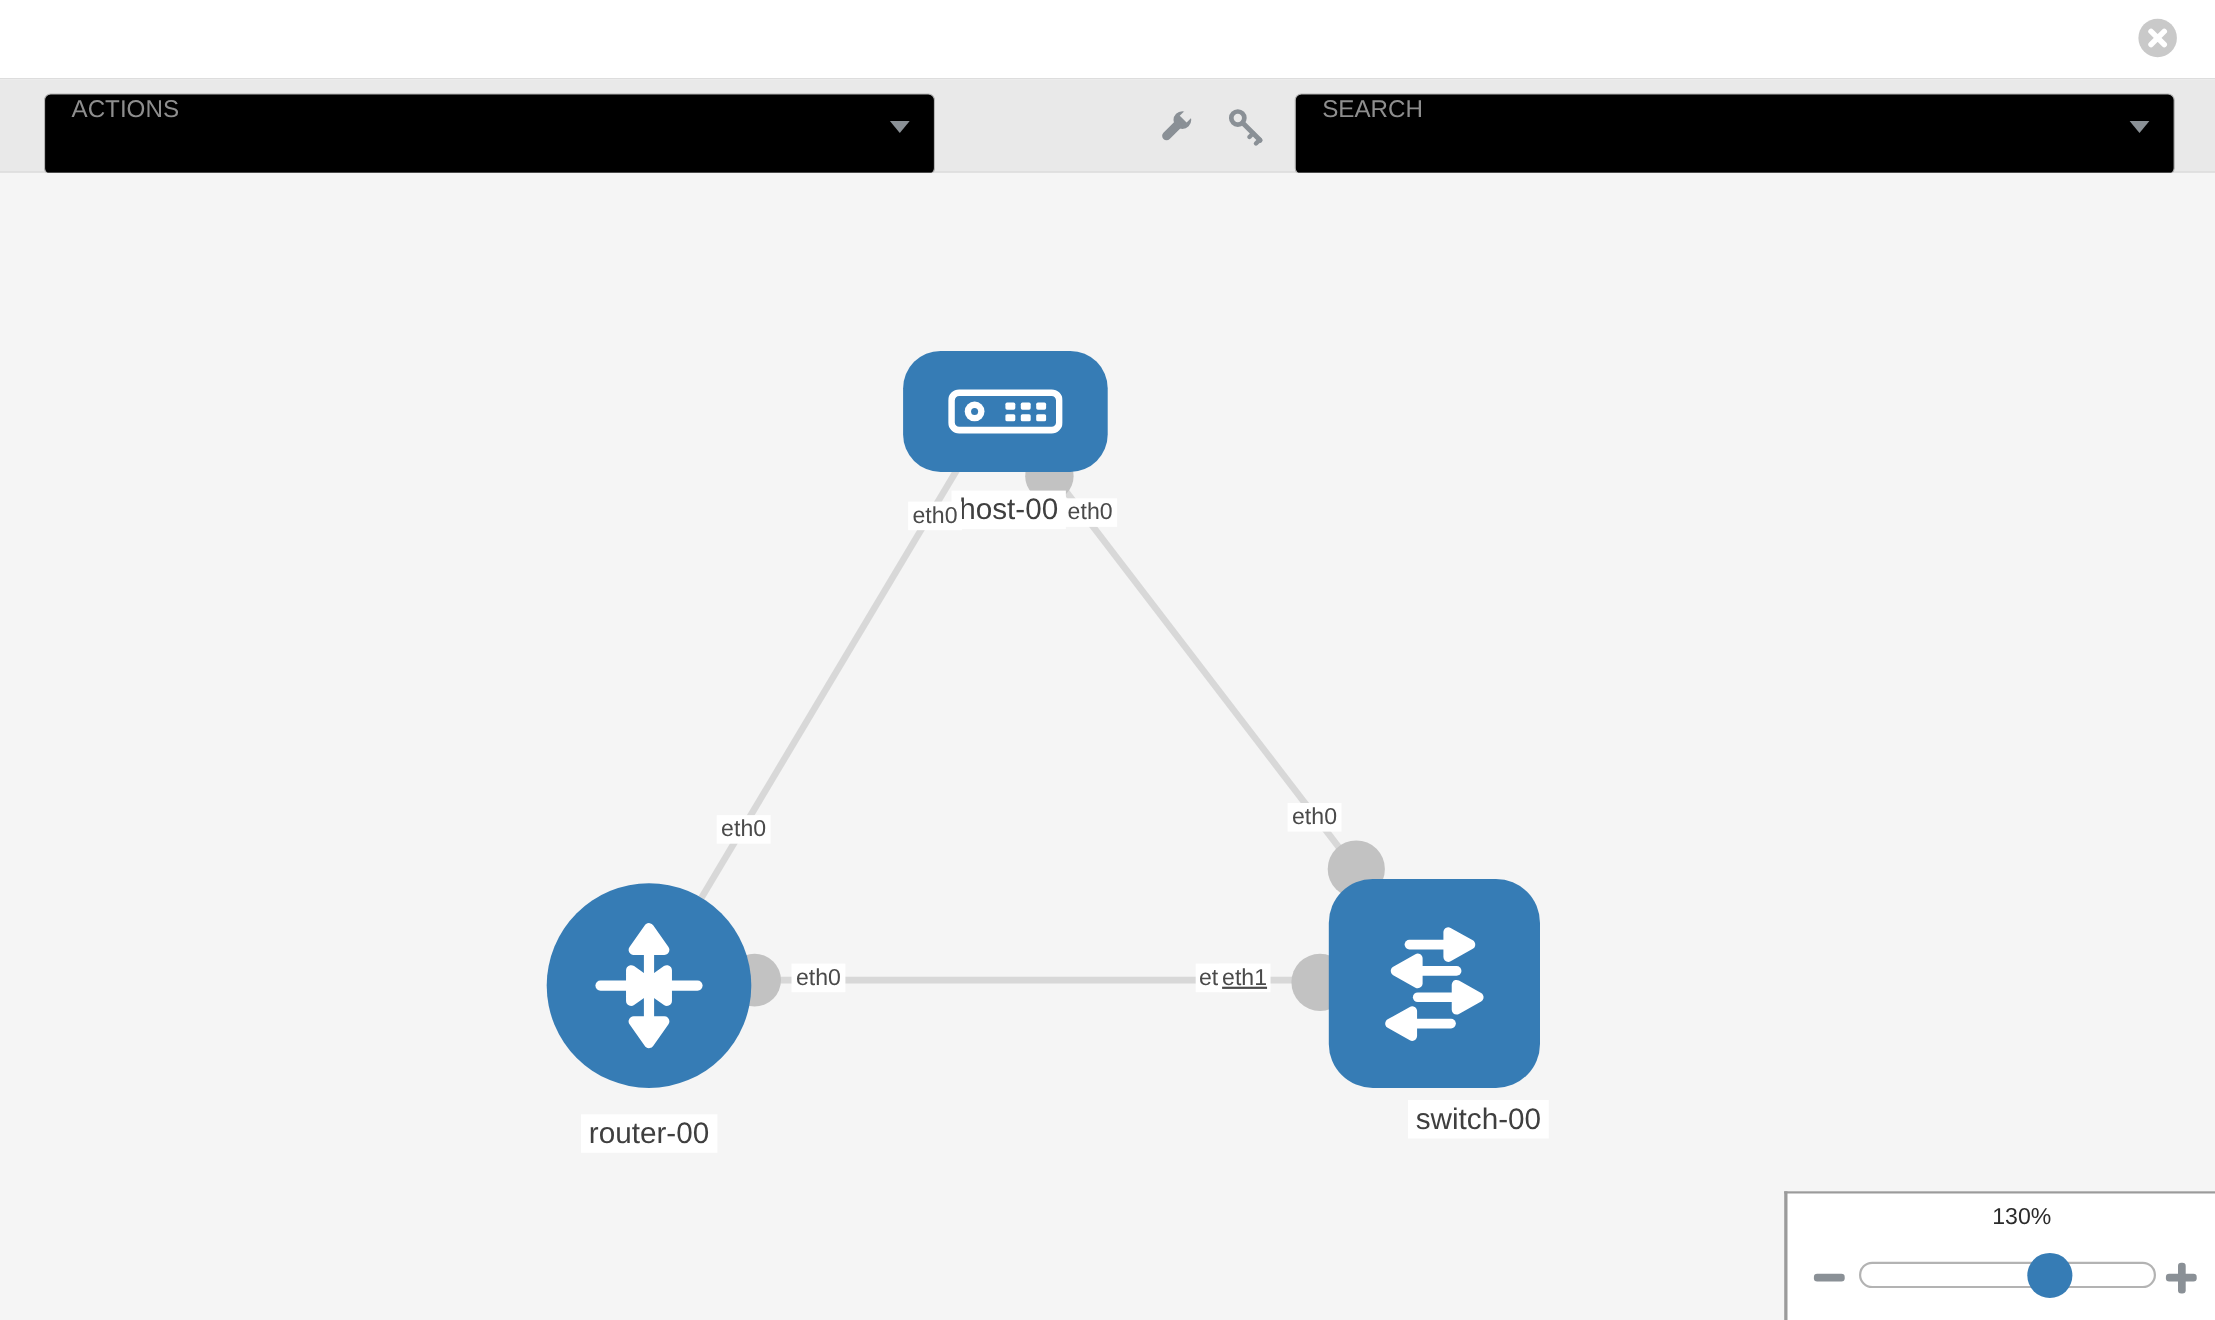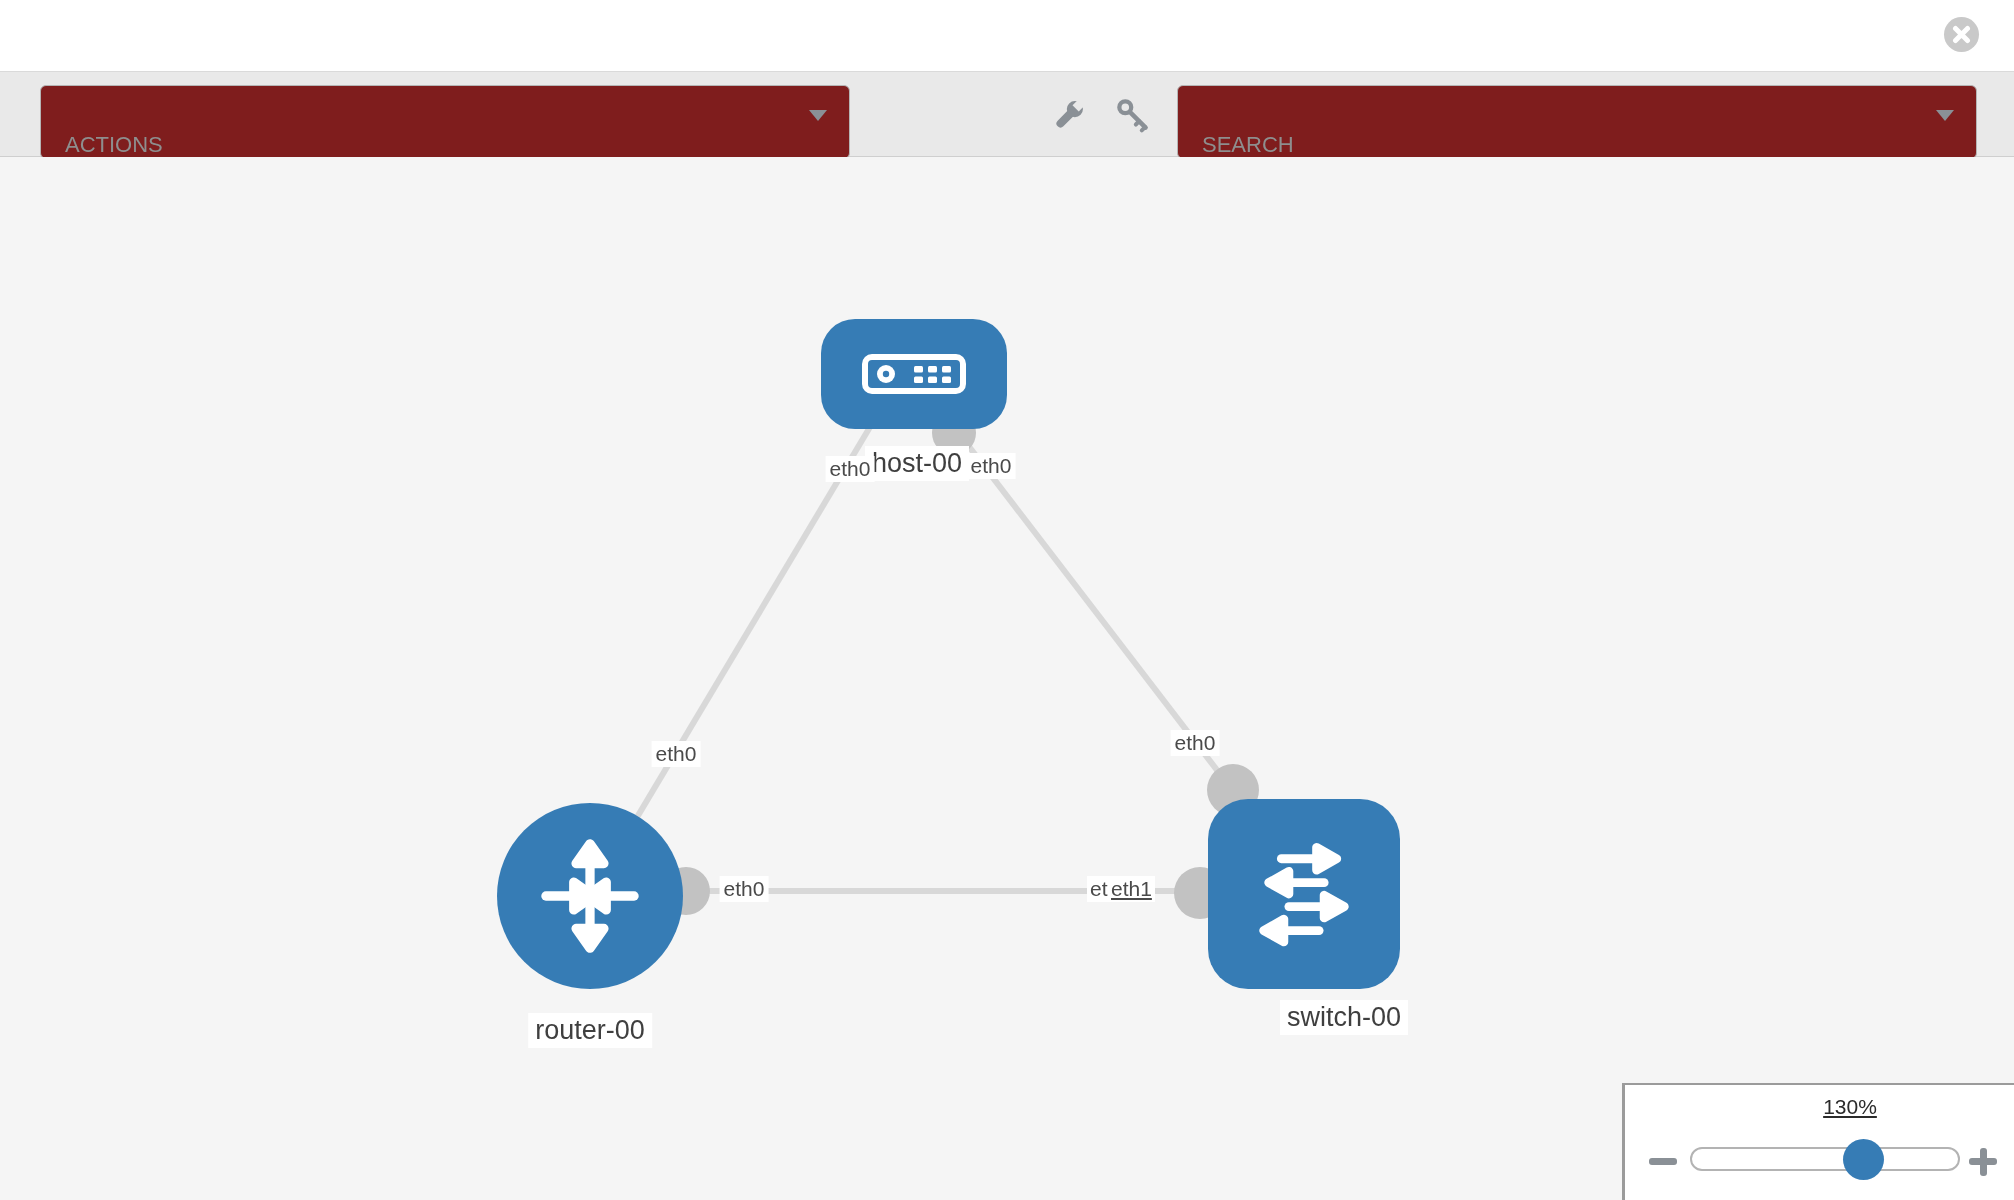--- a/index.html
+++ b/index.html
@@ -18,22 +18,22 @@
   }
   .close-btn{
     position:absolute;left:1944px;top:17px;width:35px;height:35px;border-radius:50%;
     background:#c9c9c9;display:flex;align-items:center;justify-content:center;cursor:pointer;
   }
   
   .tbar{
     position:relative;height:84px;background:#e9e9e9;border-bottom:1px solid #cfcfcf;
   }
   .select{
-    position:absolute;top:13px;height:74px;background:#7f1d1d;border:1px solid #b5b5b5;
-    border-radius:6px;display:flex;align-items:flex-end;padding:0 24px;box-sizing:border-box;
+    position:absolute;top:13px;height:74px;background:#000000;border:1px solid #b5b5b5;
+    border-radius:6px;display:flex;align-items:flex-start;padding:0 24px;box-sizing:border-box;
     color:#8e8e8e;font-size:22px;cursor:pointer;
   }
   .select-actions{left:40px;width:810px;}
   .select-search{left:1177px;width:800px;}
   .caret{
     position:absolute;right:22px;top:24px;width:0;height:0;
     border-left:9px solid transparent;border-right:9px solid transparent;
     border-top:11px solid #8a9096;
   }
   .tool-btn{position:absolute;top:96px;width:38px;height:38px;cursor:pointer;background:none;border:none;padding:0;}
@@ -72,22 +72,22 @@
     position:absolute;top:0;background:#fff;color:#4a4a4a;font-size:21px;padding:1px 3px;white-space:nowrap;
   }
   .iface-under{left:0;z-index:1;}
   .iface-over{left:21px;z-index:2;text-decoration:underline;}
   
   .zoom-panel{
     position:absolute;left:1622px;top:926px;width:392px;height:118px;background:#ffffff;
     border-top:2px solid #9b9b9b;border-left:3px solid #9b9b9b;z-index:5;box-sizing:border-box;
   }
   .zoom-level{
-    position:absolute;left:225px;top:10px;transform:translateX(-50%);
-    font-size:21px;color:#2b2b2b;text-decoration:underline;
+    position:absolute;left:213px;top:10px;transform:translateX(-50%);
+    font-size:21px;color:#2b2b2b;
   }
   .zoom-minus,.zoom-plus{
     position:absolute;top:58px;width:36px;height:36px;background:none;border:none;cursor:pointer;padding:0;
   }
   .zoom-minus{left:20px;}
   .zoom-plus{left:340px;}
   .bar-h{position:absolute;left:4px;top:15px;width:28px;height:7px;border-radius:3px;background:#8a9096;}
   .bar-v{position:absolute;left:14.5px;top:4.5px;width:7px;height:28px;border-radius:3px;background:#8a9096;}
   .zoom-track{
     position:absolute;left:65px;top:62px;width:270px;height:24px;background:#ffffff;

